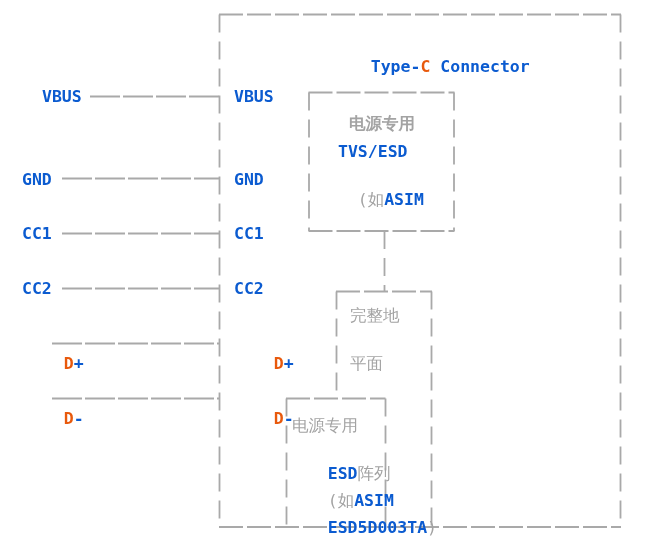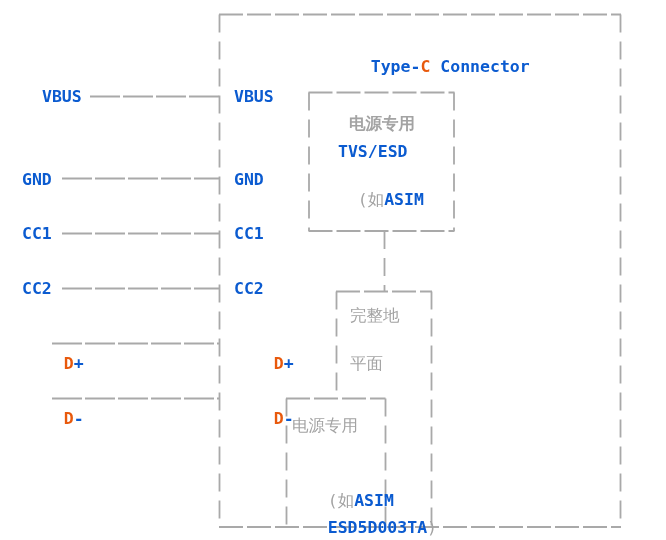--- a/index.html
+++ b/index.html
@@ -105,20 +105,23 @@
   <div class="label t-gray" style="left:349px; top:114px;font-weight:bold;">电源专用</div>
   <div class="label t-blue" style="left:338px; top:142px;">TVS/ESD</div>
   <div class="label" style="left:318px; top:170px;">
     <span class="t-gray">(如</span><span class="t-blue">ASIM</span>
   </div>
 
   <div class="label t-gray" style="left:350px; top:306px;">完整地</div>
   <div class="label t-gray" style="left:350px; top:334px;margin-top:20px;">平面</div>
 
   <div class="label t-gray" style="left:292px; top:416px;">电源专用</div>
+  <div class="label" style="left:288px; top:444px;">
+    <span class="t-blue">ESD</span><span class="t-gray">阵列</span>
+  </div>
   <div class="label" style="left:288px; top:471px;">
     <span class="t-gray">(如</span><span class="t-blue">ASIM</span>
   </div>
   <div class="label" style="left:288px; top:498px;">
     <span class="t-blue">ESD5D003TA</span><span class="t-gray">)</span>
   </div>
 
 </div>
 
 </body></html>

